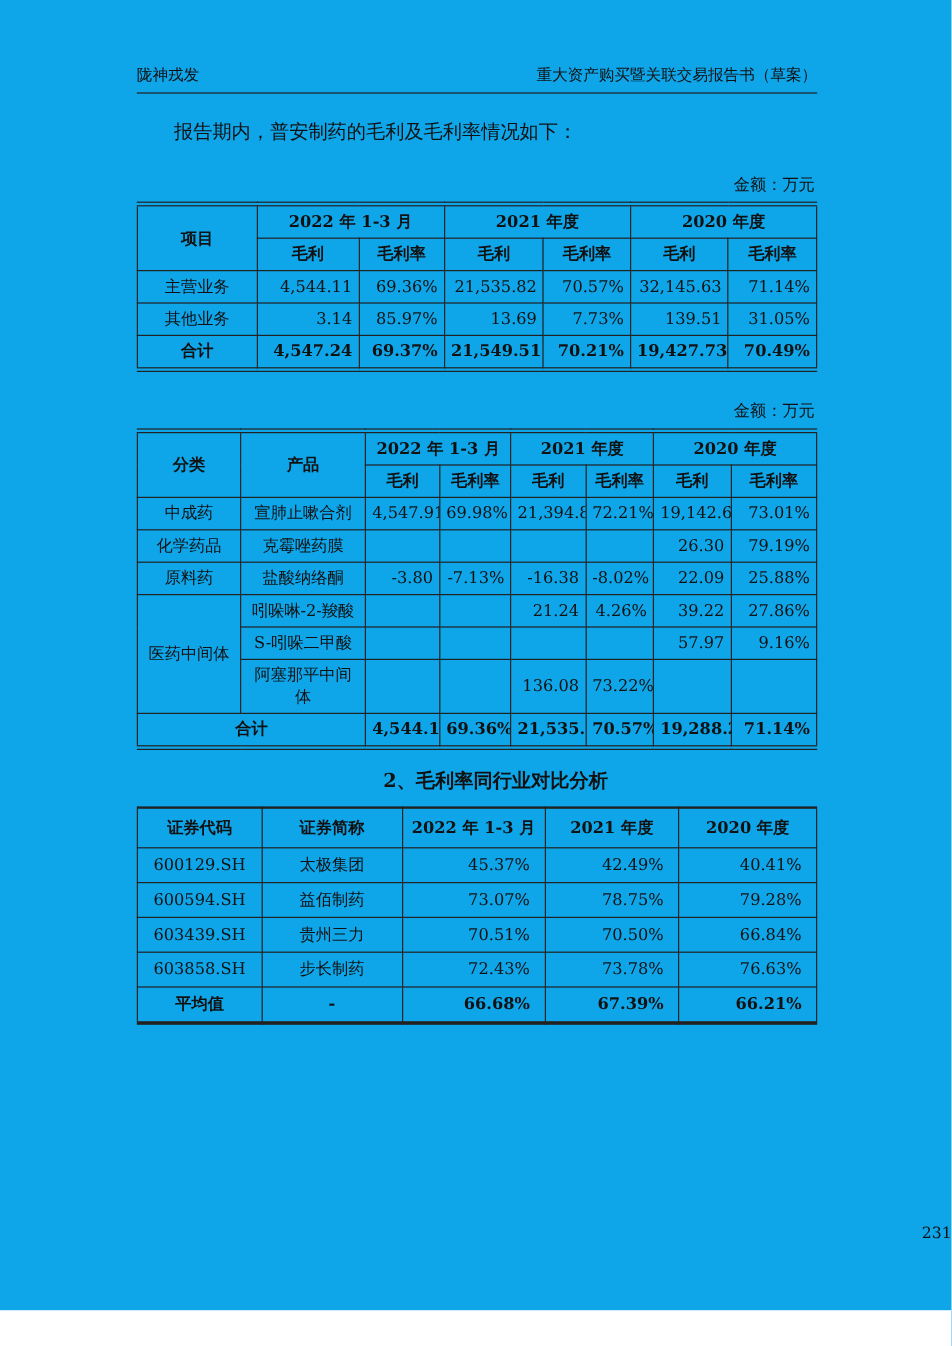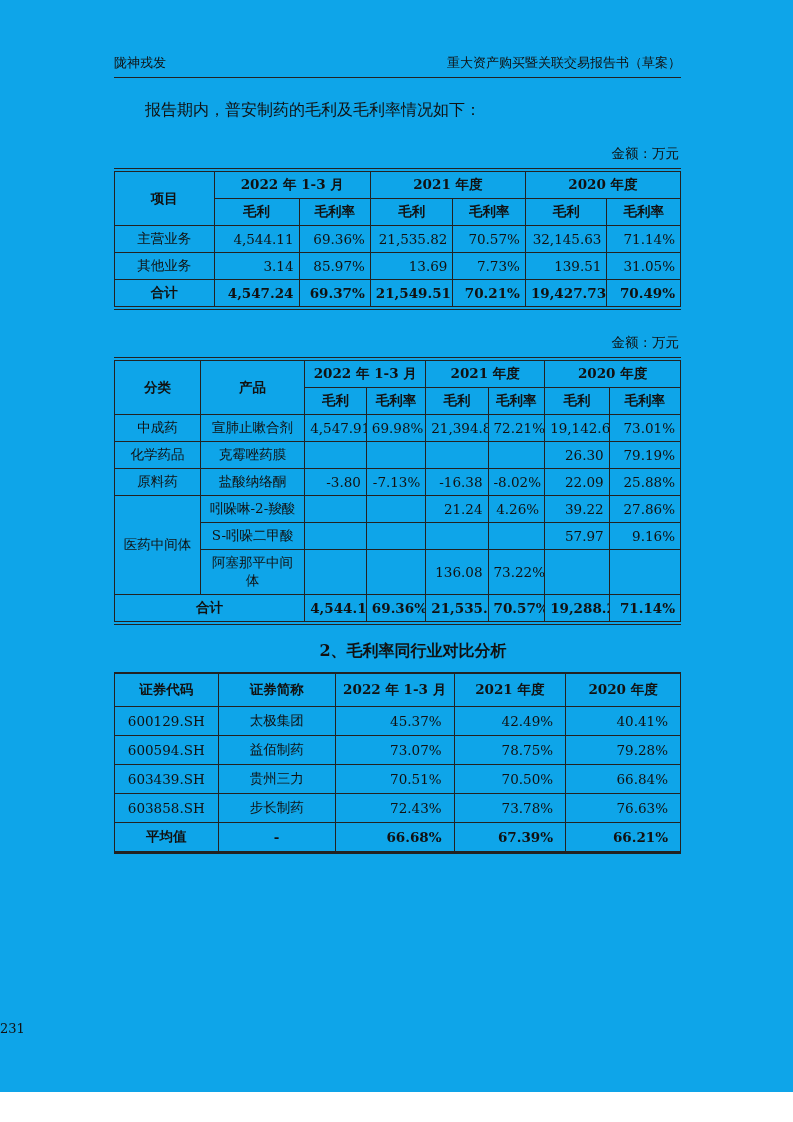--- a/index.html
+++ b/index.html
@@ -26,21 +26,21 @@
   .tbl td{padding:4px 5px;}
   .t1,.t2{border-top:4px double #222;border-bottom:4px double #222;}
   .t3{border-top:2px solid #222;border-bottom:3px solid #222;}
   .t3 th{padding:7px 2px;}
   .t3 td{padding:5px 6px;}
   .c{text-align:center;}
   .r{text-align:right;}
   .t3 td.r{padding-right:12px;}
   .bold{font-weight:bold;}
   .heading{font-size:16px;font-weight:bold;margin:16px 0 10px 0;text-indent:31px;text-align:center;}
-  .pageno{position:absolute;bottom:56px;left:0;right:0;text-align:left;font-size:13px;}
+  .pageno{position:absolute;bottom:56px;left:0;right:0;text-align:right;font-size:13px;}
 </style>
 </head>
 <body>
 
 <div class="page">
 
   <div class="header">
     <span>陇神戎发</span>
     <span>重大资产购买暨关联交易报告书（草案）</span>
   </div>

